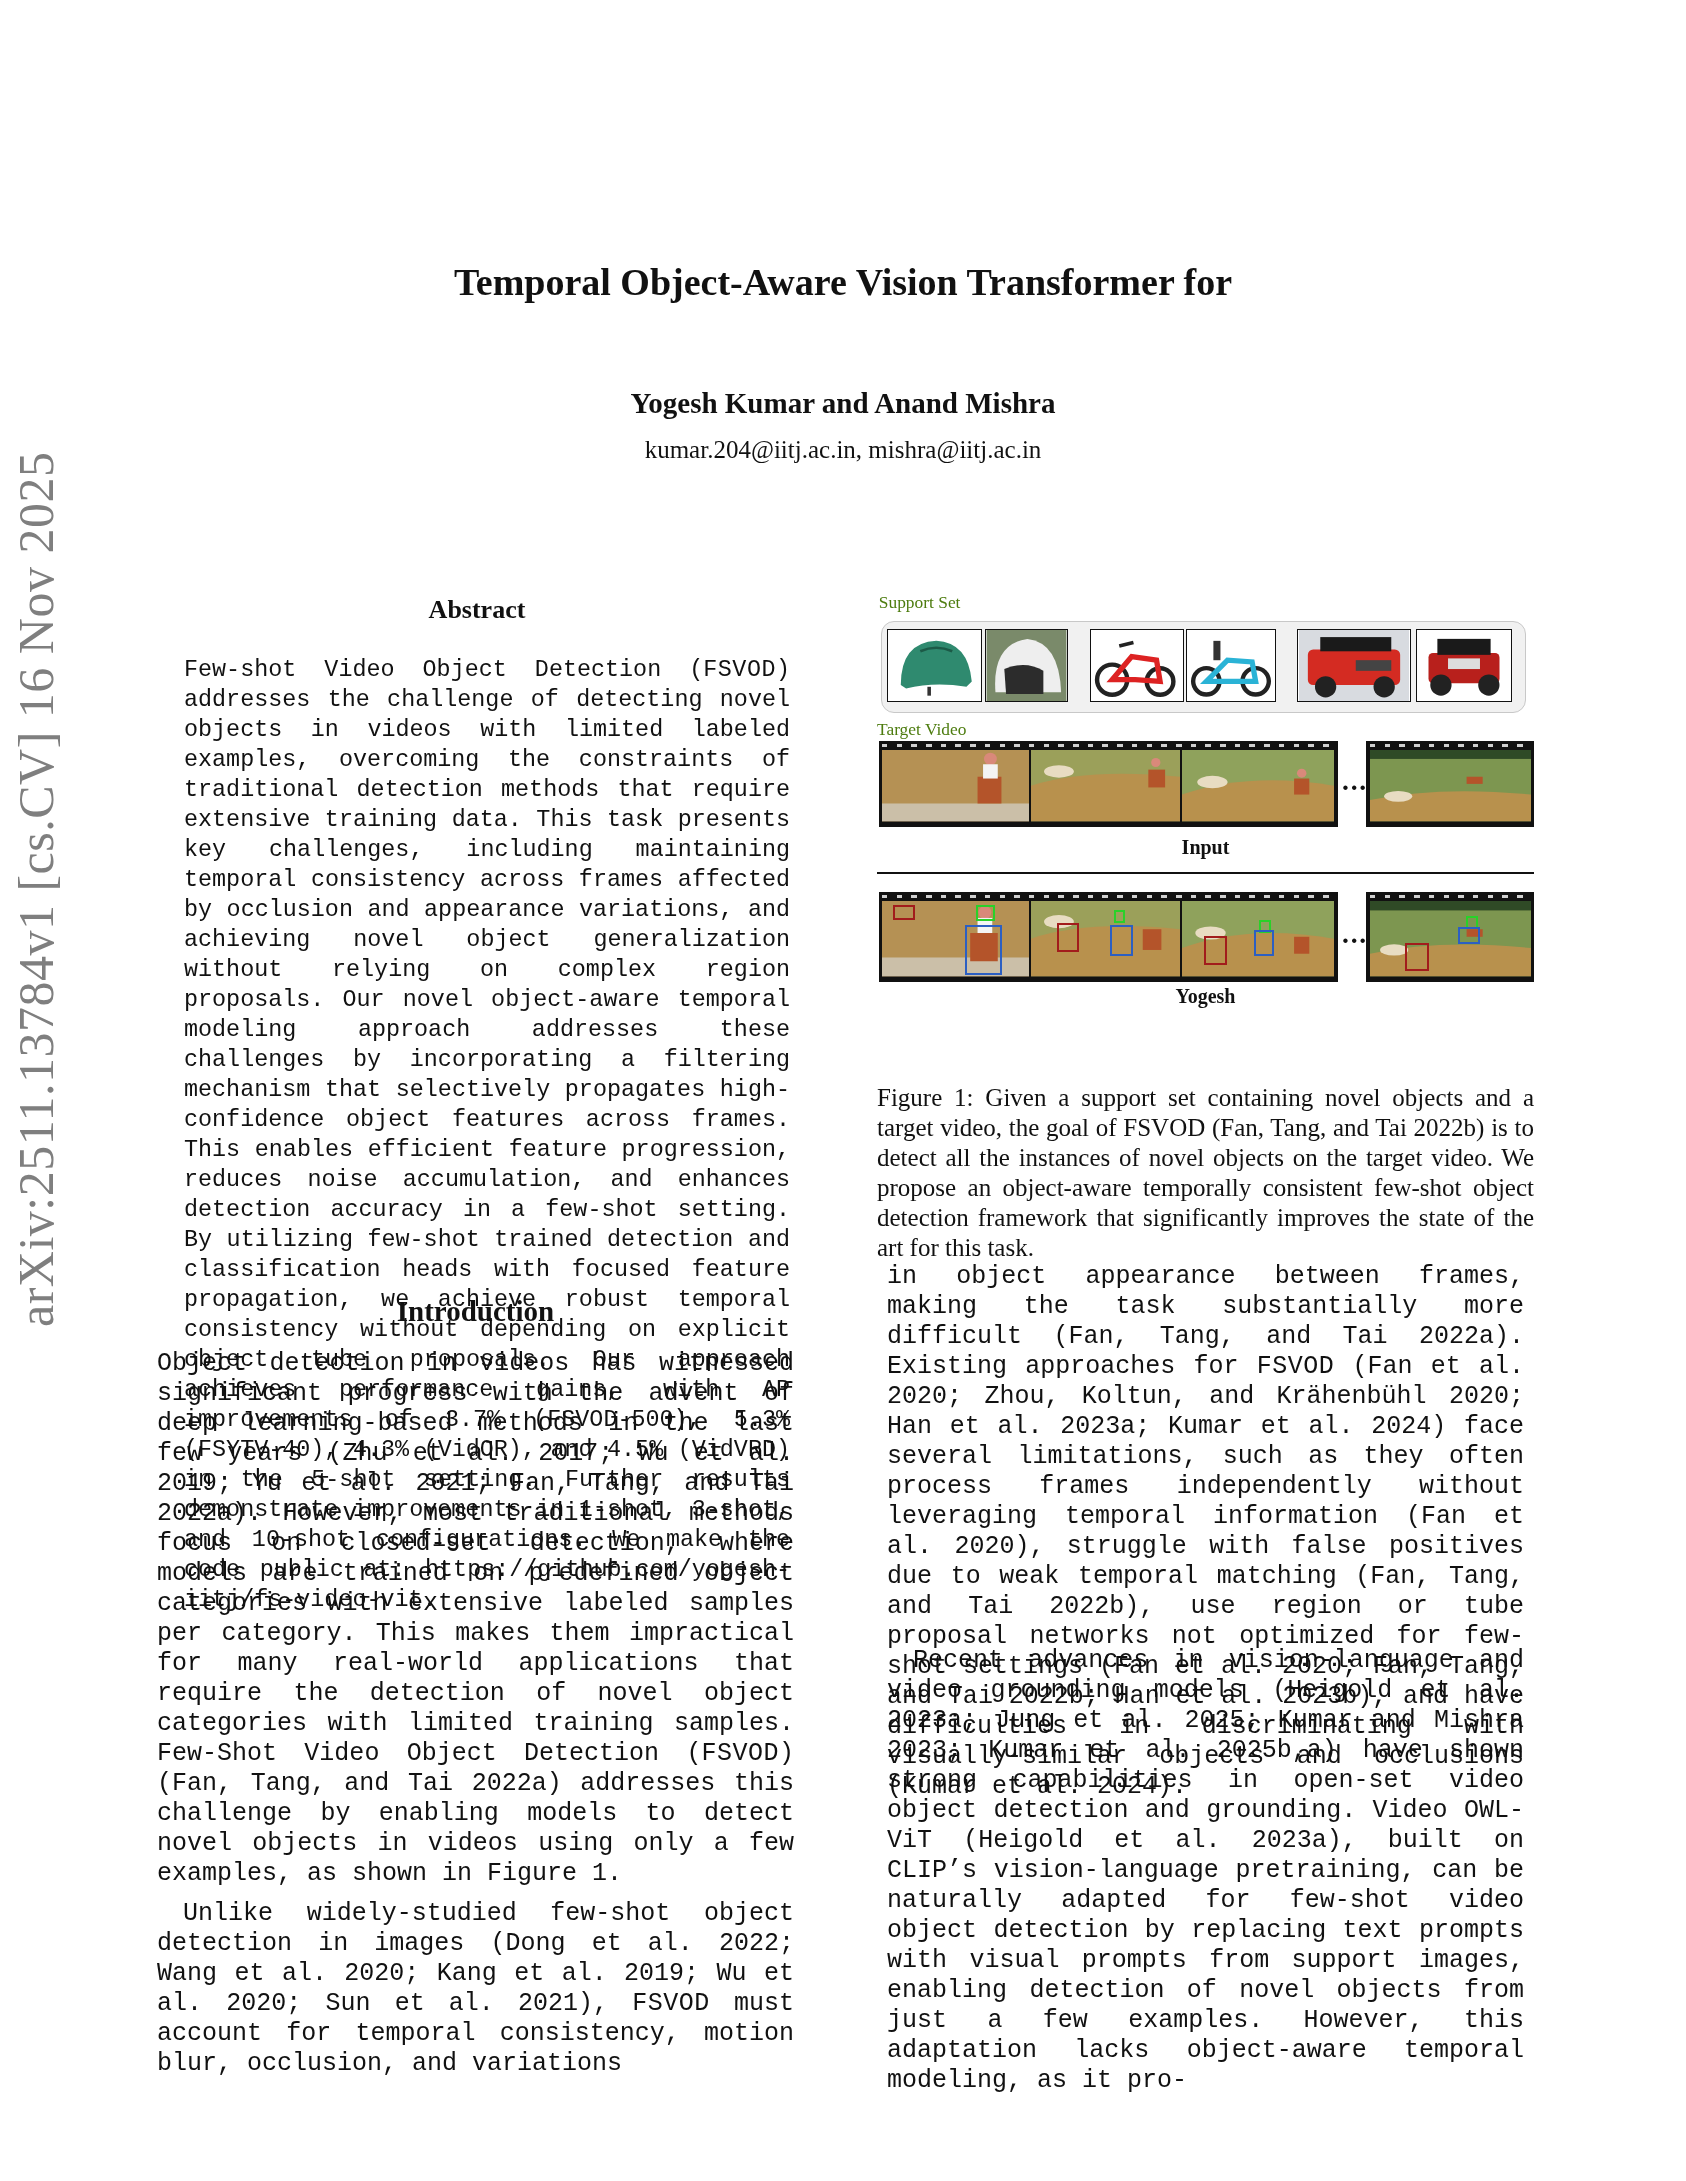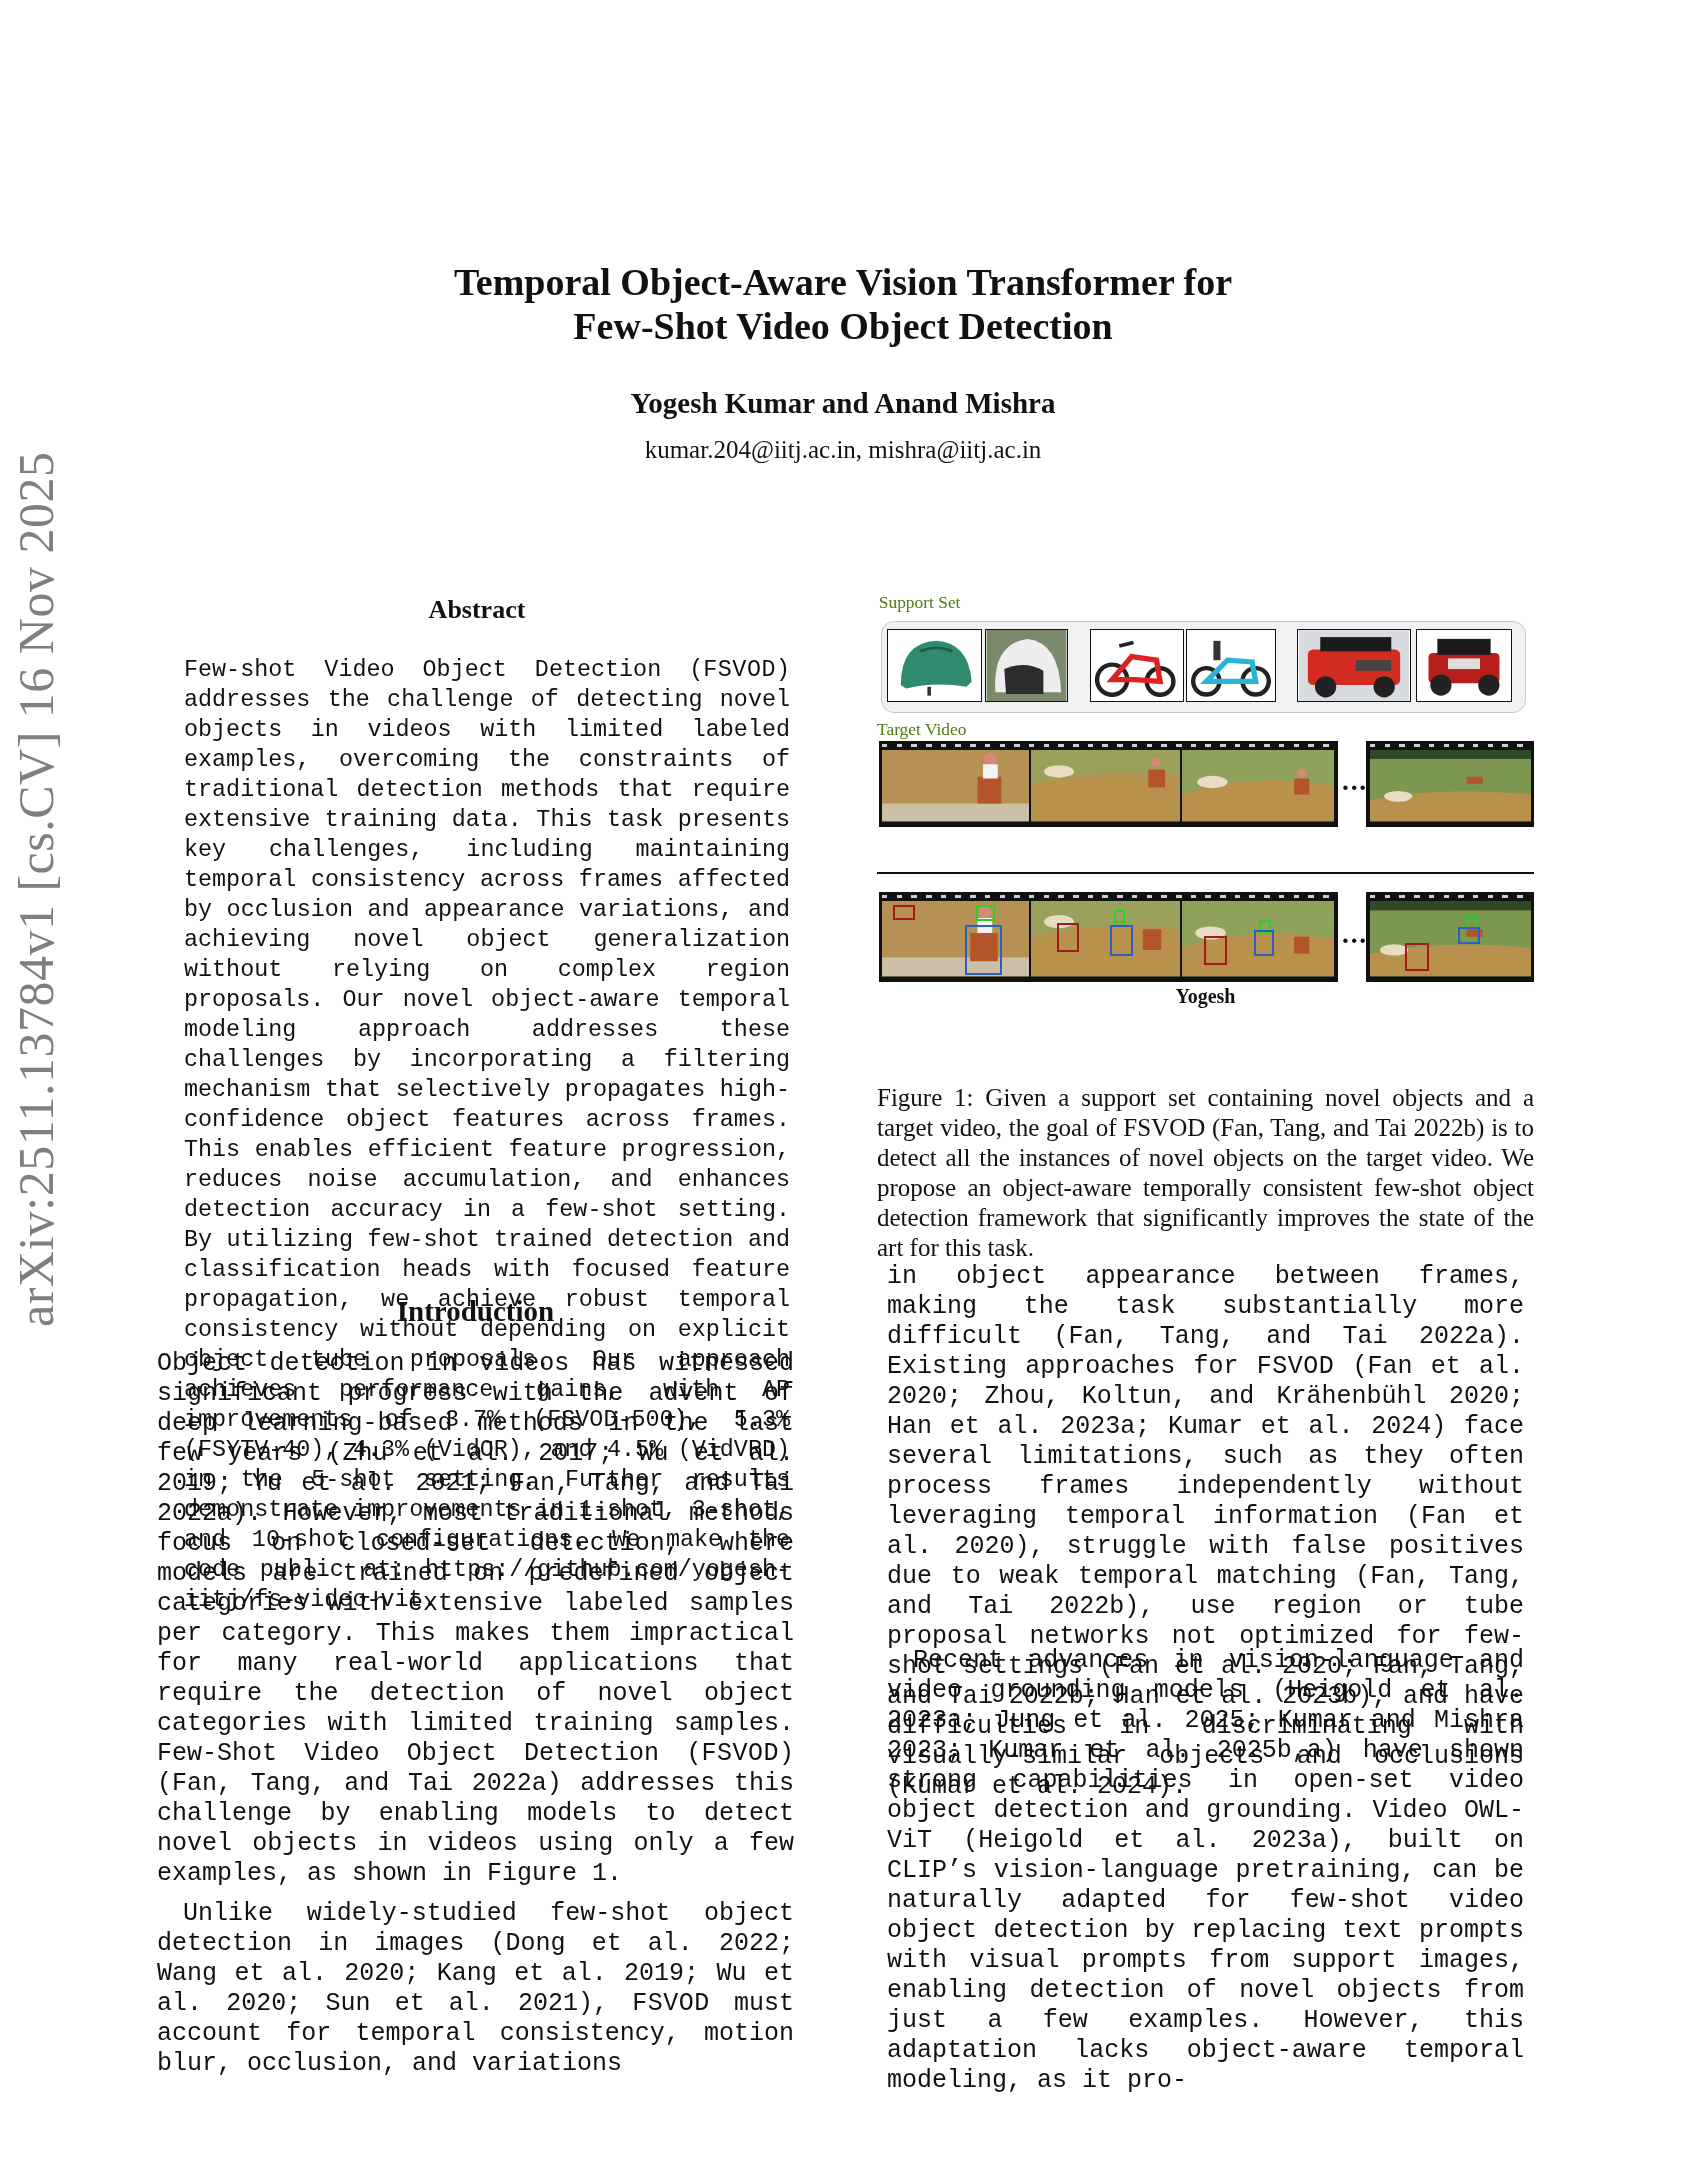--- a/index.html
+++ b/index.html
@@ -52,21 +52,20 @@
   #right-body-1 { position: absolute; left: 877px; width: 657px; top: 1252px; }
   #right-body-2 { position: absolute; left: 877px; width: 657px; top: 1636px; }
 </style>
 </head>
 <body>
 
 <div id="arxiv-stamp">arXiv:2511.13784v1  [cs.CV]  16 Nov 2025</div>
 
 <div id="title">
   <div>Temporal Object-Aware Vision Transformer for</div>
-  <div>Few-Shot Video Object Detection</div>
 </div>
 <div id="authors">Yogesh Kumar and Anand Mishra</div>
 <div id="affil">
   <div>kumar.204@iitj.ac.in, mishra@iitj.ac.in</div>
 </div>
 
 <div id="abstract-heading">Abstract</div>
 <p id="abstract-body" class="para"><span>Few-shot Video Object Detection (</span><span class="sc">FSVOD</span><span>) addresses the challenge of detecting novel objects in videos with limited labeled examples, overcoming the constraints of traditional detection methods that require extensive training data. This task presents key challenges, including maintaining tempo­ral consistency across frames affected by occlusion and ap­pearance variations, and achieving novel object generaliza­tion without relying on complex region proposals. Our novel object-aware temporal modeling approach addresses these challenges by incorporating a filtering mechanism that se­lectively propagates high-confidence object features across frames. This enables efficient feature progression, reduces noise accumulation, and enhances detection accuracy in a few-shot setting. By utilizing few-shot trained detection and classification heads with focused feature propagation, we achieve robust temporal consistency without depending on explicit object tube proposals. Our approach achieves perfor­mance gains, with AP improvements of 3.7% (FSVOD-500), 5.3% (FSYTV-40), 4.3% (VidOR), and 4.5% (VidVRD) in the 5-shot setting. Further results demonstrate improvements in 1-shot, 3-shot, and 10-shot configurations. We make the code public at: https://github.com/yogesh-iitj/fs-video-vit.</span></p>
 
 <div id="intro-heading">Introduction</div>
@@ -171,20 +170,21 @@
     <div class="frame" style="left:3.7px; width:161px;">
       <svg viewBox="0 0 160 80" preserveAspectRatio="none">
           <rect width="160" height="80" fill="#7d9650"></rect>
           <rect width="160" height="10" fill="#2f4a26"></rect>
           <path d="M0 56 Q70 40 160 50 L160 80 L0 80 Z" fill="#b8914d"></path>
           <ellipse cx="28" cy="52" rx="14" ry="6" fill="#e8dcc2"></ellipse>
           <rect x="96" y="30" width="16" height="8" fill="#b4542a"></rect>
         </svg>
     </div>
   </div>
+  <div class="fig-caption-word" style="top:244px;">Input</div>
 
   <div id="fig-rule"></div>
 
   <div class="strip strip-out" style="left:1.8px; top:300px; width:459px;">
     <div class="perf"></div>
     <div class="frame" style="left:3.7px; width:147px;">
       <svg viewBox="0 0 160 80" preserveAspectRatio="none">
           <rect width="160" height="80" fill="#b59154"></rect>
           <rect y="60" width="160" height="20" fill="#cbbfa8"></rect>
           <rect x="96" y="34" width="30" height="30" fill="#b4542a"></rect>

